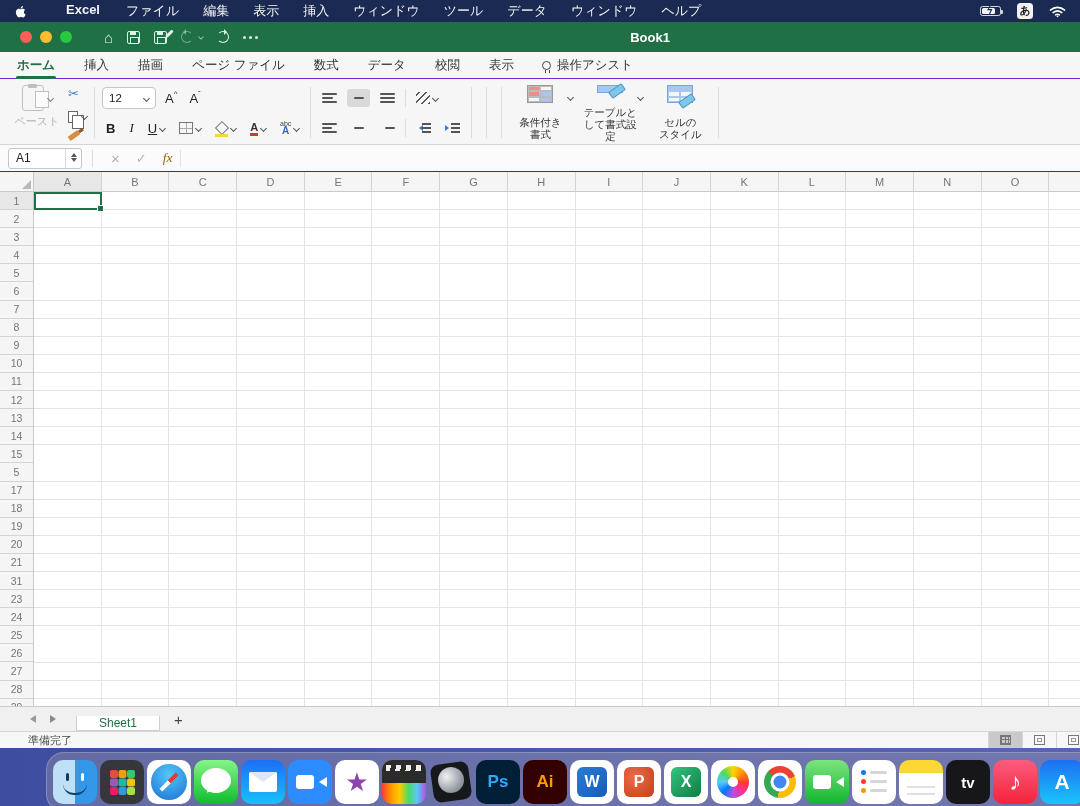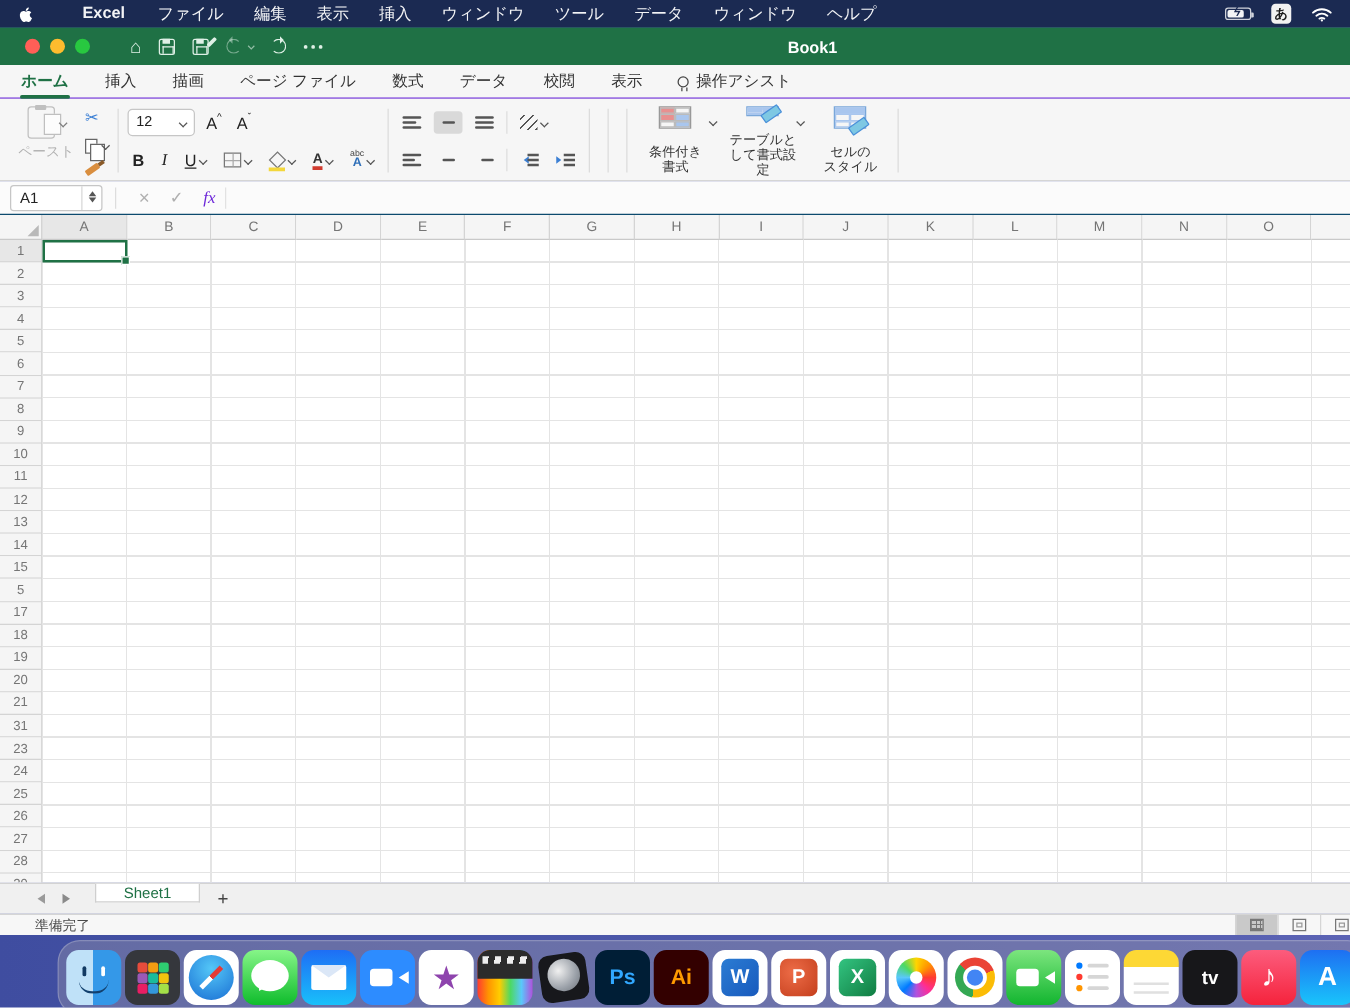--- a/index.html
+++ b/index.html
@@ -165,21 +165,21 @@
   .namebox .val { padding-left:7px; flex:1; }
   .stepper { border-left:1px solid #d8d8d8; height:100%; width:16px; display:flex;
           flex-direction:column; align-items:center; justify-content:center; gap:1px; }
   .stepper i { width:0; height:0; border:3px solid transparent; }
   .stepper i.up { border-bottom:4px solid #555; margin-top:-2px; }
   .stepper i.dn { border-top:4px solid #555; }
   .fb-sep { width:1px; height:17px; background:#ddd; margin:0 10px; }
   .fb-x { color:#b0b0b0; font-size:15px; padding:0 8px; }
   .fb-ok { color:#b0b0b0; font-size:13px; padding:0 8px; }
   .fb-fx { font-family:"Liberation Serif","DejaVu Serif",serif; font-style:italic; font-size:13.5px;
-          color:#6d28d9; padding:0 8px; }
+          color:#a16207; padding:0 8px; }
   .fb-input { flex:1; height:100%; }
 
   
   .gridwrap { height:534px; background:#fff; position:relative; overflow:hidden; }
   .colheads { display:flex; height:20px; }
   .corner { width:34px; flex:none; background:#f5f5f5; border-right:1px solid #c9c9c9;
           border-bottom:1px solid #c9c9c9; position:relative; }
   .corner::after { content:""; position:absolute; right:2px; bottom:2px; border-left:9px solid transparent;
           border-bottom:9px solid #b9b9b9; }
   .colhead { flex:none; width:67.7px; background:#f5f5f5; border-right:1px solid #d4d4d4;
@@ -641,21 +641,21 @@
       <div class="selcell"></div>
     </div>
   </div>
 </div>
 
 <div class="sheetbar">
   <div class="sh-arrows">
     <span class="tri l"></span>
     <span class="tri r"></span>
   </div>
-  <div id="sheettabs" style="display:flex;align-items:flex-start;">
+  <div id="sheettabs" style="display:flex;align-items:flex-end;">
       <div class="sheettab">Sheet1</div>
     </div>
   <span class="addsheet">+</span>
 </div>
 
 <div class="statusbar">
   <span>準備完了</span>
   <div class="sb-views">
     <span class="vd"></span>
     <span class="viewbtn sel">

